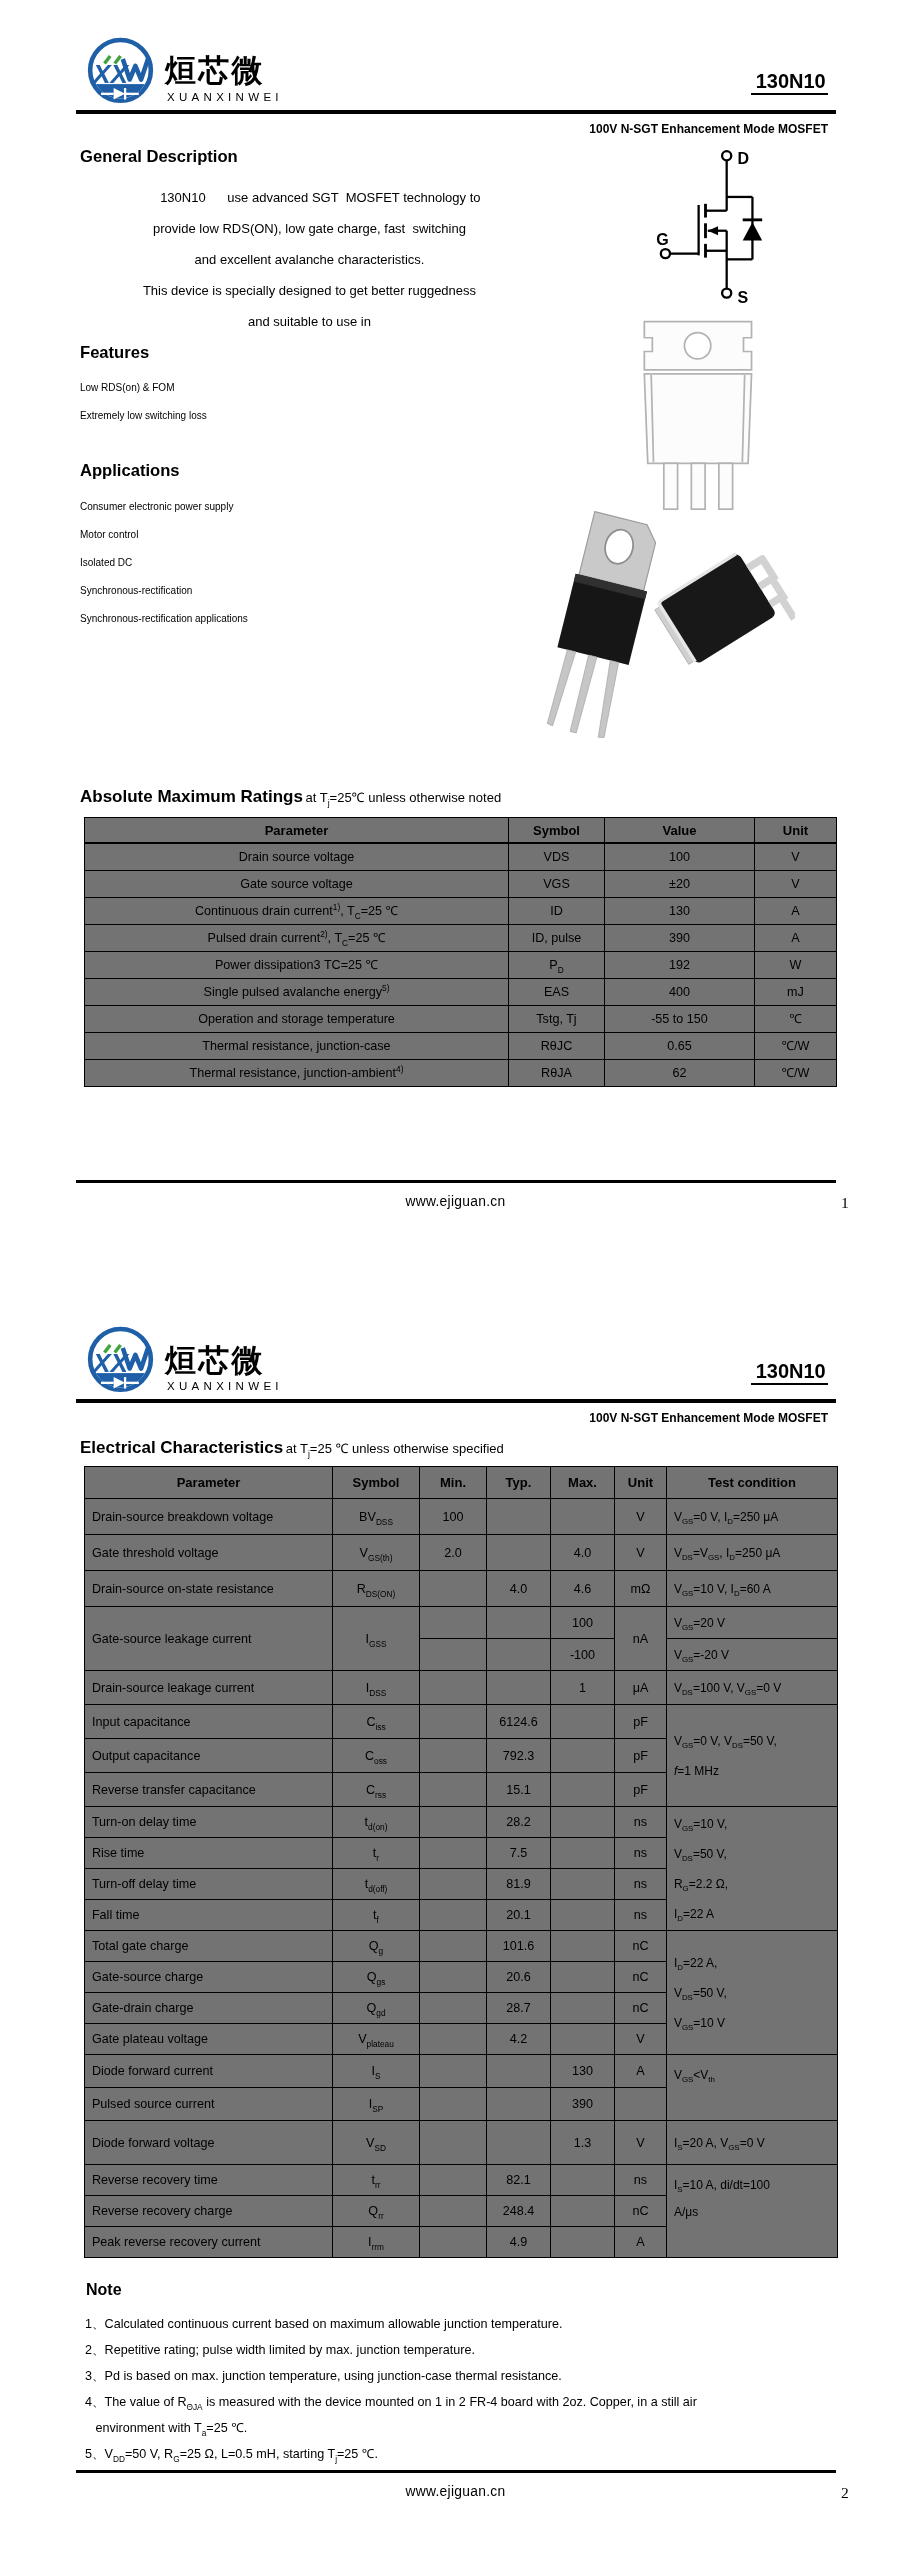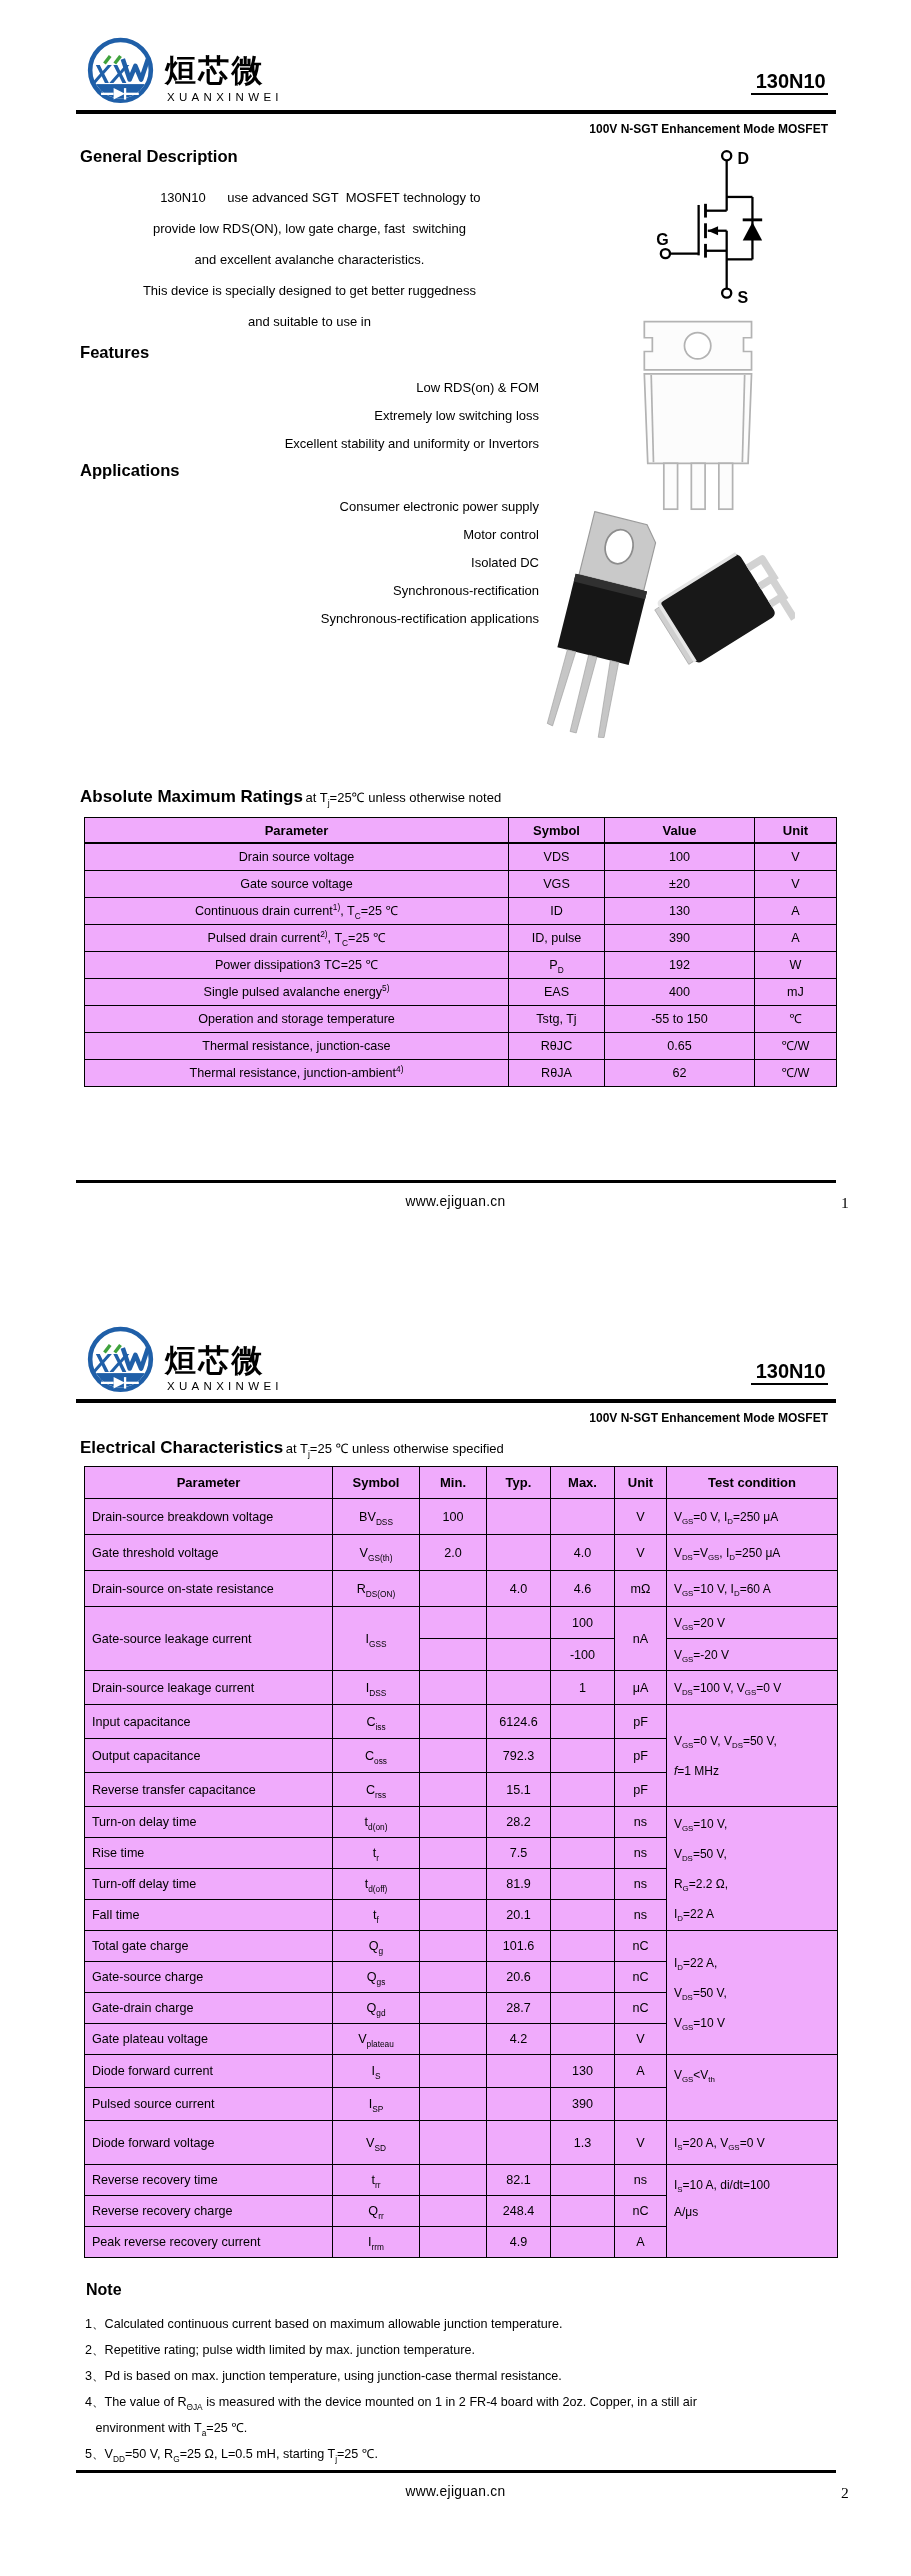--- a/index.html
+++ b/index.html
@@ -8,22 +8,22 @@
   .abs{position:absolute;}
   .hrule{height:4px;background:#000;}
   .frule{height:3.4px;background:#000;}
   .part{font-size:20px;font-weight:700;line-height:1.05;border-bottom:2.9px solid #000;padding:0 2.3px 1.1px 4.6px;}
   .subtitle{font-size:12px;font-weight:700;}
   .brand-cn{font-size:31px;font-weight:700;letter-spacing:2.3px;font-family:"DejaVu Sans",sans-serif;line-height:1.05;}
   .brand-en{font-size:11.5px;font-weight:500;letter-spacing:4.3px;}
   .h1{font-size:16.6px;font-weight:700;}
   .h-cond{font-size:13px;font-weight:400;}
   .body-lines div{font-size:13px;line-height:31px;white-space:pre-wrap;text-align:center;}
-  .list div{font-size:13px;line-height:28px;white-space:pre-wrap;text-align:right;}
-  table{border-collapse:collapse;table-layout:fixed;background:#f0abfc;border:1.7px solid #000;}
+  .list div{font-size:10px;line-height:28px;white-space:pre-wrap;}
+  table{border-collapse:collapse;table-layout:fixed;background:#737373;border:1.7px solid #000;}
   td,th{border:1.1px solid #000;font-size:12.6px;padding:0 2.3px;text-align:center;vertical-align:middle;overflow:hidden;}
   th{font-size:13px;font-weight:700;}
   .t1{left:84px;top:817px;width:753px;}
   .t1 th{height:24px;border-bottom:2.3px solid #000;}
   .t2{left:84px;top:1466px;width:753px;}
   .t2 td.pl{text-align:left;padding-left:6.9px;}
   .t2 td.tc{text-align:left;padding-left:6.9px;font-size:12px;}
   .t2 tr.sec td{border-top:1.7px solid #000;}
   .tc.spread{line-height:30px;}
   .tc-top{vertical-align:top;padding-top:6.9px;line-height:27.5px;}
@@ -74,21 +74,20 @@
       <div>provide low RDS(ON), low gate charge, fast  switching</div>
       <div>and excellent avalanche characteristics.</div>
       <div>This device is specially designed to get better ruggedness</div>
       <div>and suitable to use in</div>
     </div>
 
     <div class="abs h1" style="left:80px;top:343px">Features</div>
     <div class="abs list" style="left:80px;top:374px;width:459px">
       <div>Low RDS(on) &amp; FOM</div>
       <div>Extremely low switching loss</div>
-      <div>Excellent stability and uniformity or Invertors</div>
     </div>
 
     <div class="abs h1" style="left:80px;top:461px">Applications</div>
     <div class="abs list" style="left:80px;top:493px;width:459px">
       <div>Consumer electronic power supply</div>
       <div>Motor control</div>
       <div>Isolated DC</div>
       <div>Synchronous-rectification</div>
       <div>Synchronous-rectification applications</div>
     </div>

